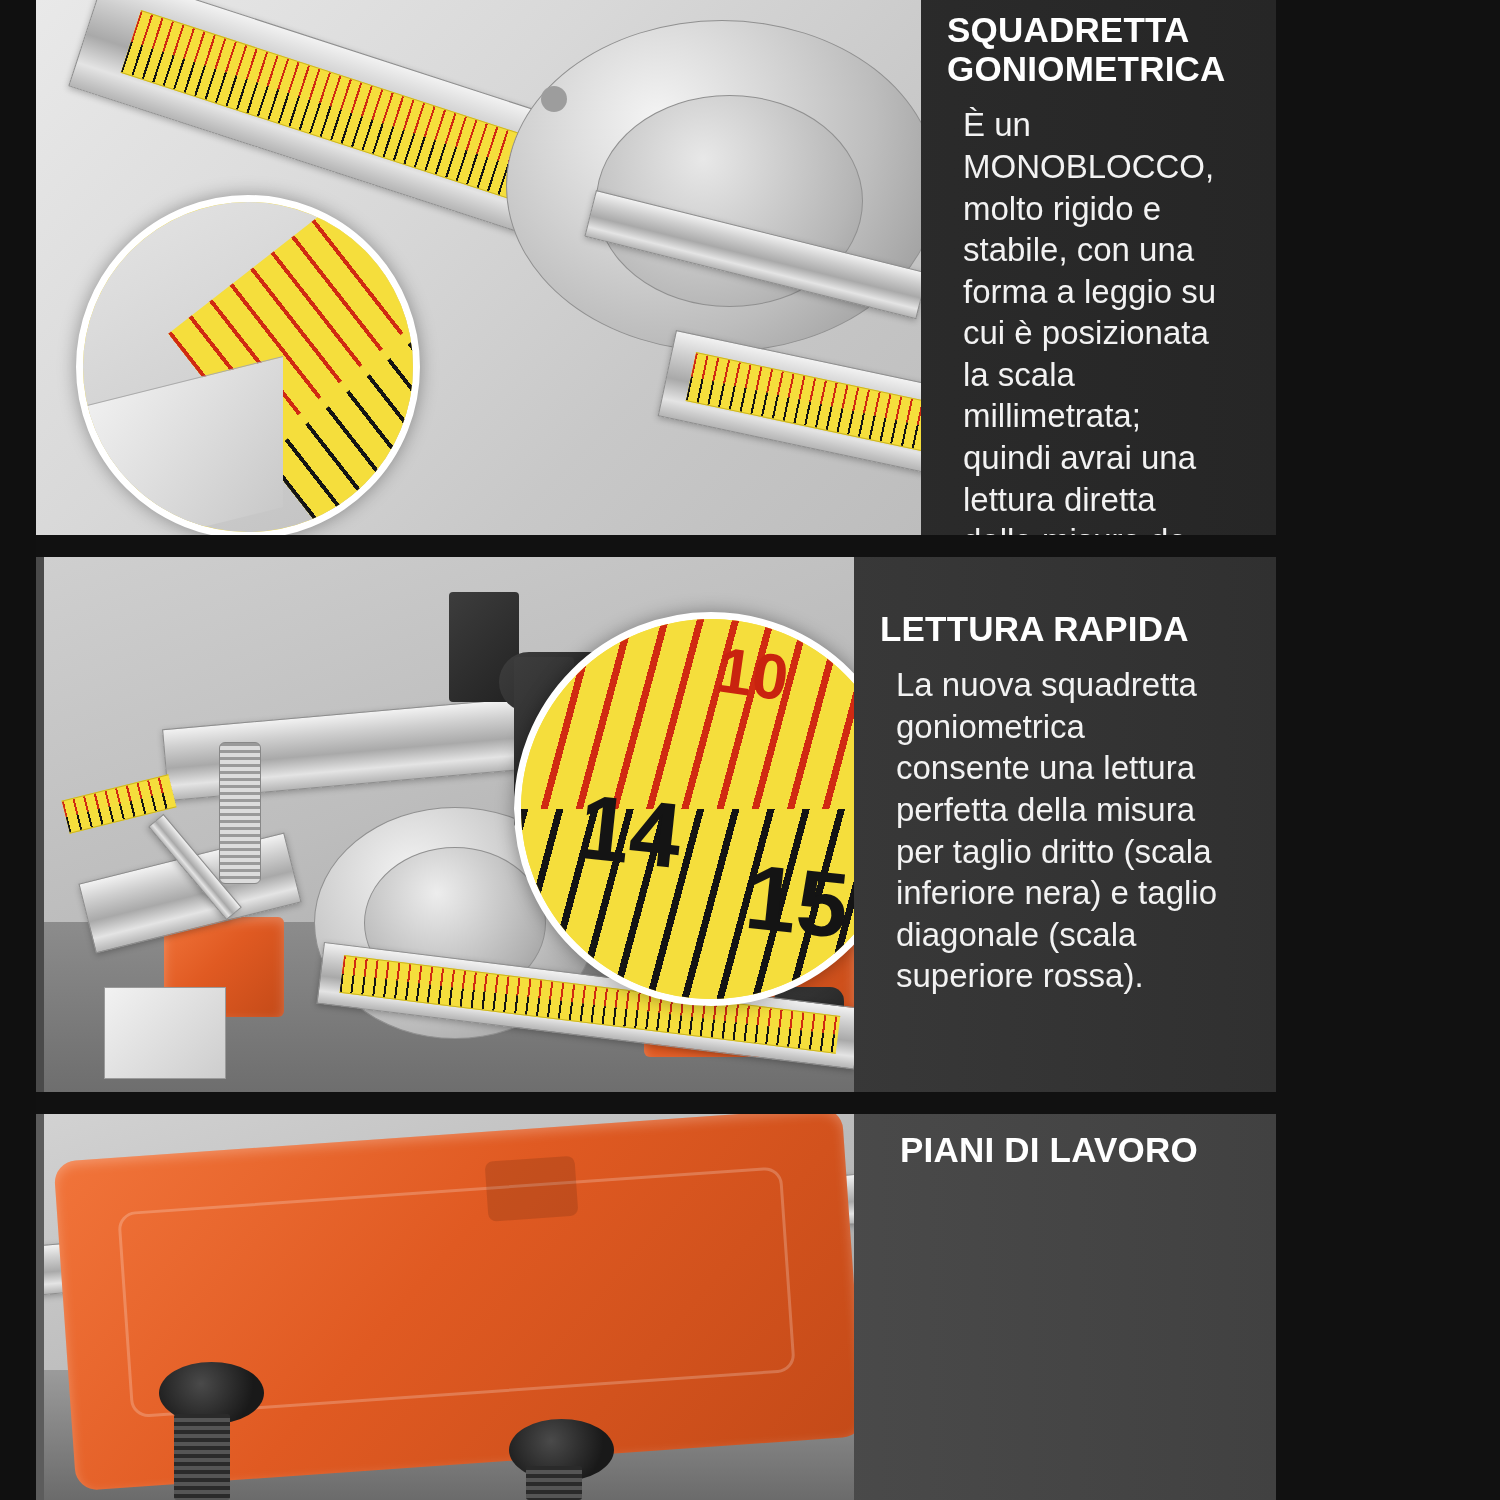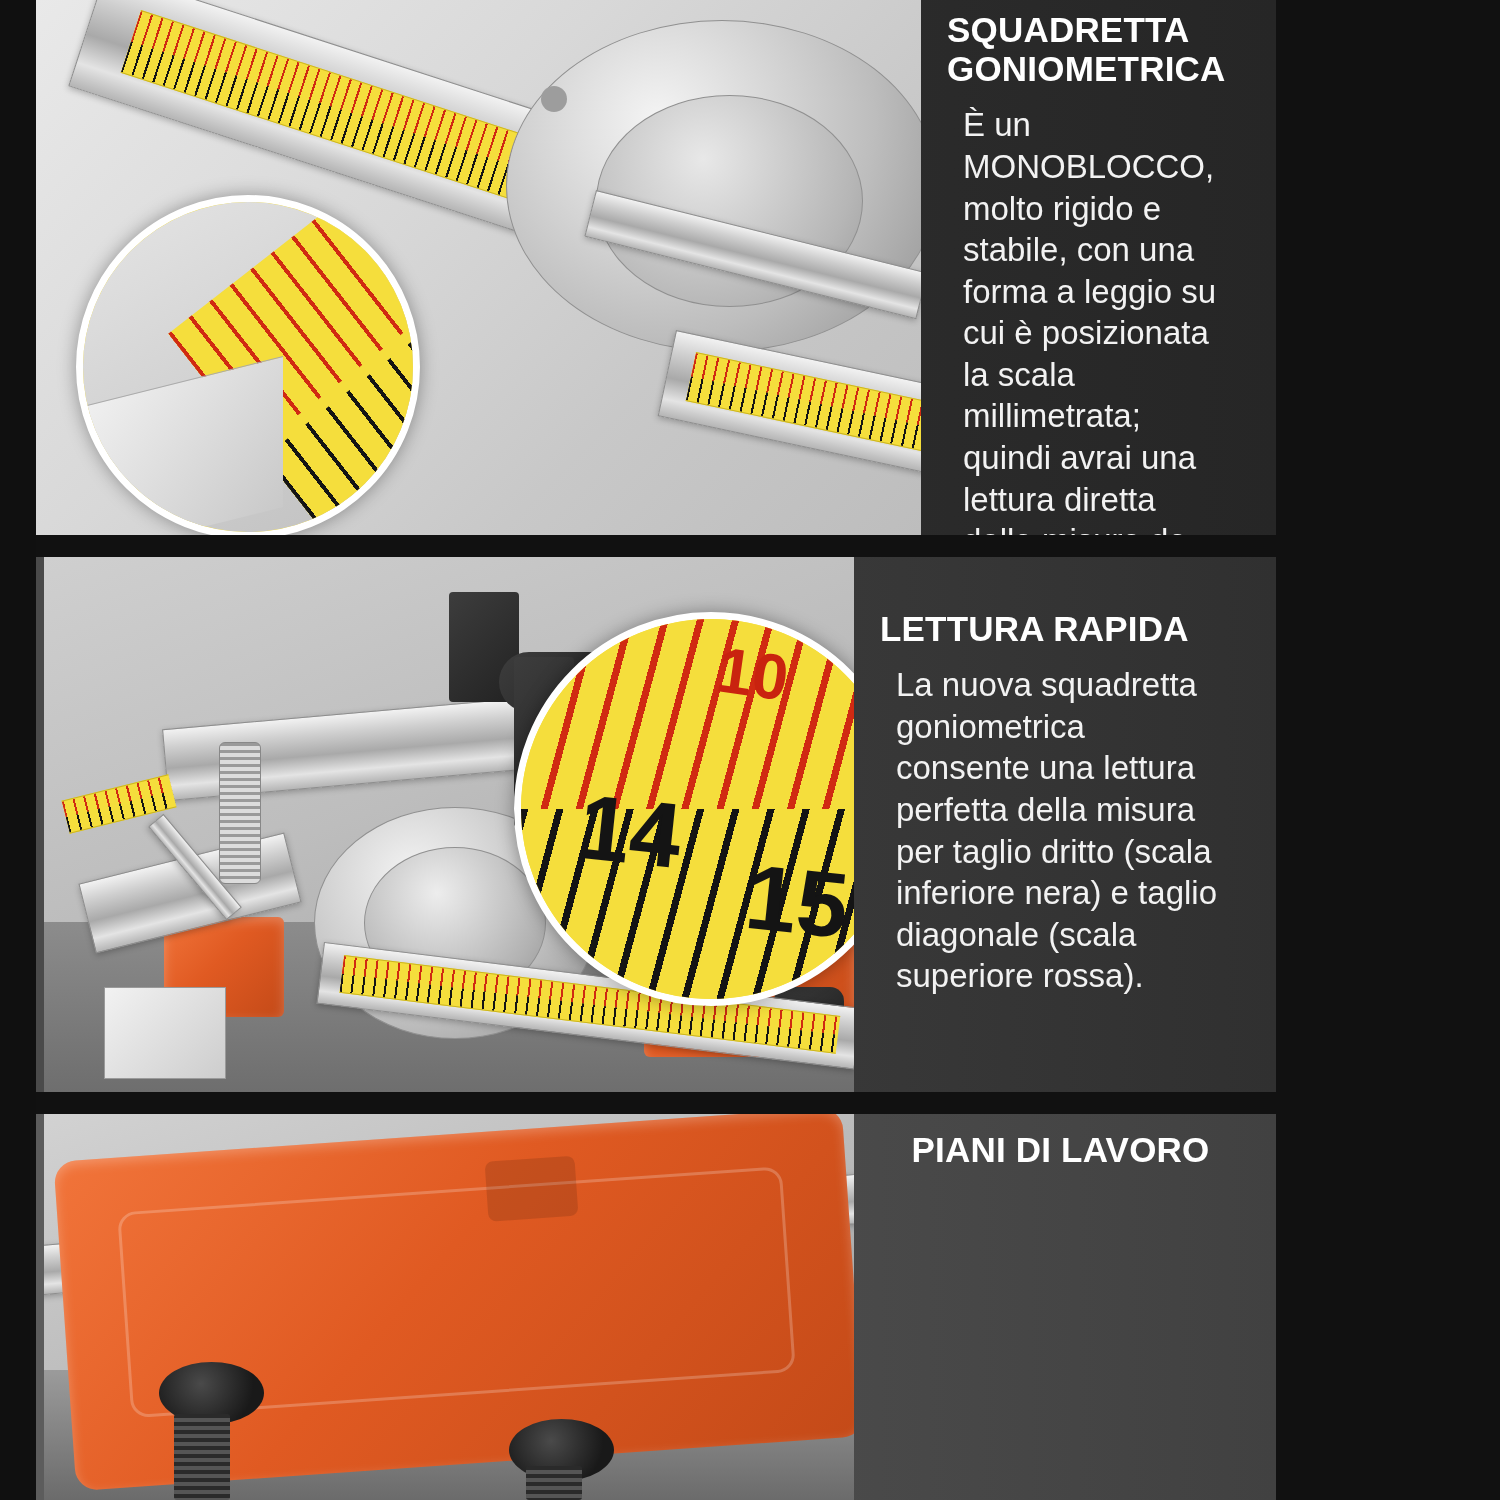--- a/index.html
+++ b/index.html
@@ -147,21 +147,21 @@
   }
   .txt p {
     margin: 16px;
     font-size: 33px;
     line-height: 1.26;
     font-weight: normal;
     color: #f2f2f2;
   }
   .txt.t1 { padding-top: 10px; }
   .txt.t2 { padding-top: 52px; }
-  .txt.t3 { padding-top: 16px; padding-left: 31px; text-align: center; }
+  .txt.t3 { padding-top: 16px; padding-left: 46px; }
 </style>
 </head>
 <body>
 
 <div class="page">
 
   <div class="gutter-left"></div>
   <div class="gutter-right"></div>
 
   <div class="band band-1">

